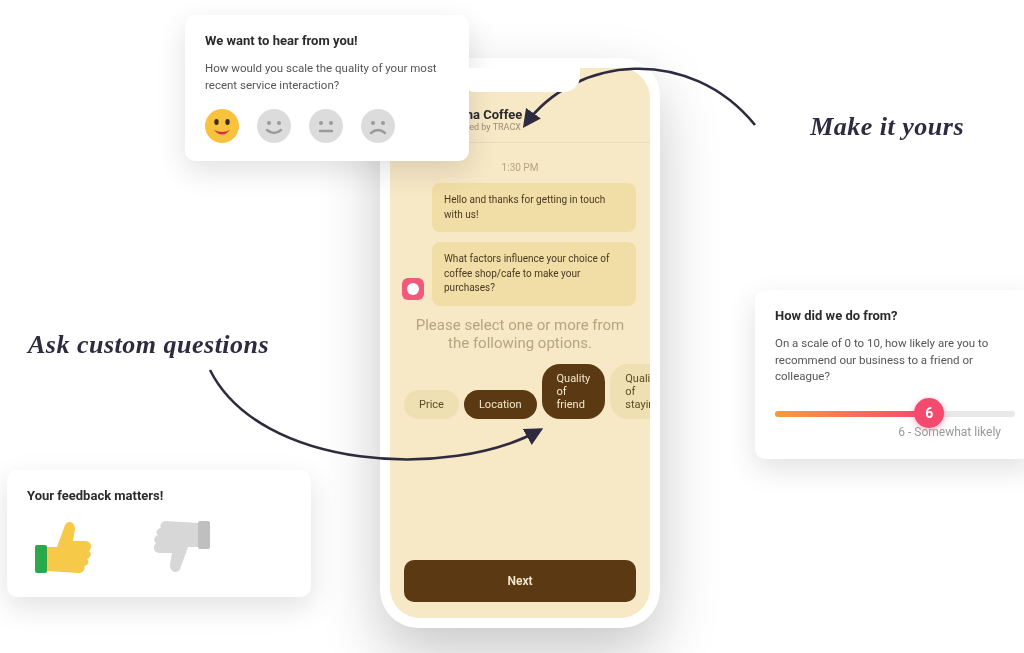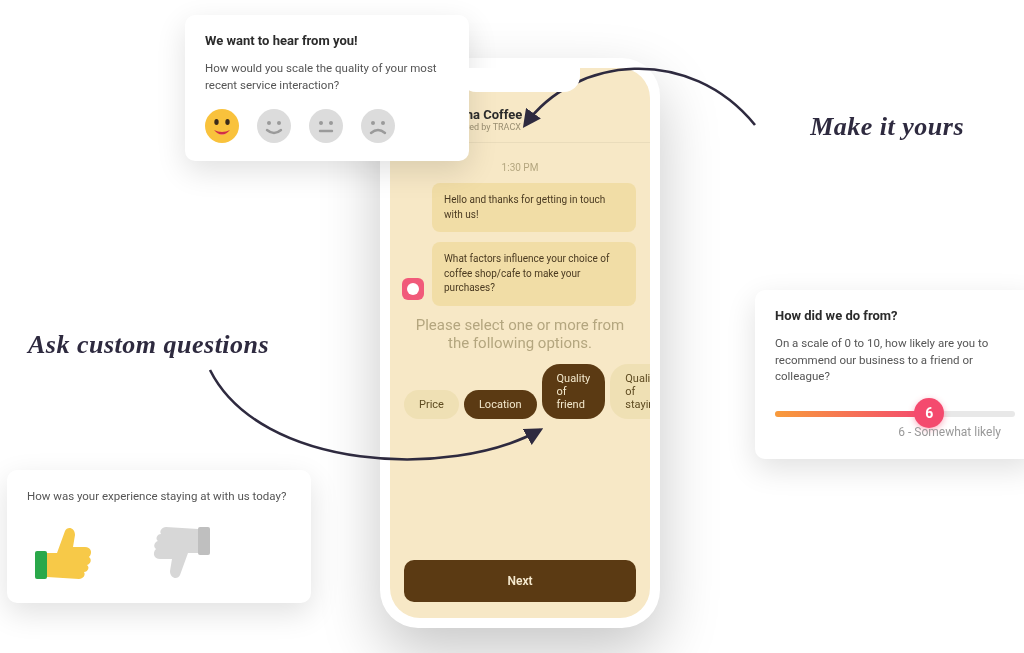--- a/index.html
+++ b/index.html
@@ -137,21 +137,21 @@
           <circle cx="17" cy="17" r="17" fill="#dcdcdc"></circle>
           <circle cx="12" cy="14" r="2" fill="#9a9a9a"></circle>
           <circle cx="22" cy="14" r="2" fill="#9a9a9a"></circle>
           <path d="M10 24 Q17 18 24 24" fill="none" stroke="#9a9a9a" stroke-width="2.4" stroke-linecap="round"></path>
         </svg>
     </div>
   </div>
 </div>
 
 <div id="card2" class="card">
-  <p>How was your experience staying at with us today?</p>
+  <h3>Your feedback matters!</h3>
   <div class="thumb-row">
     <div class="thumb">
       <svg viewBox="0 0 64 64" width="64" height="64">
         <rect x="4" y="30" width="12" height="28" rx="2" fill="#2aa84a"></rect>
         <path d="M16 56 L16 32 L26 32 L34 10 C36 5 44 6 44 14 L42 26 L54 26 C60 26 62 32 58 36 C61 38 60 43 56 44 C59 46 57 51 53 51 C55 54 52 58 48 58 Z" fill="#f7c948"></path>
       </svg>
     </div>
     <div class="thumb">
       <svg viewBox="0 0 64 64" width="64" height="64">
         <rect x="48" y="6" width="12" height="28" rx="2" fill="#bfbfbf"></rect>

